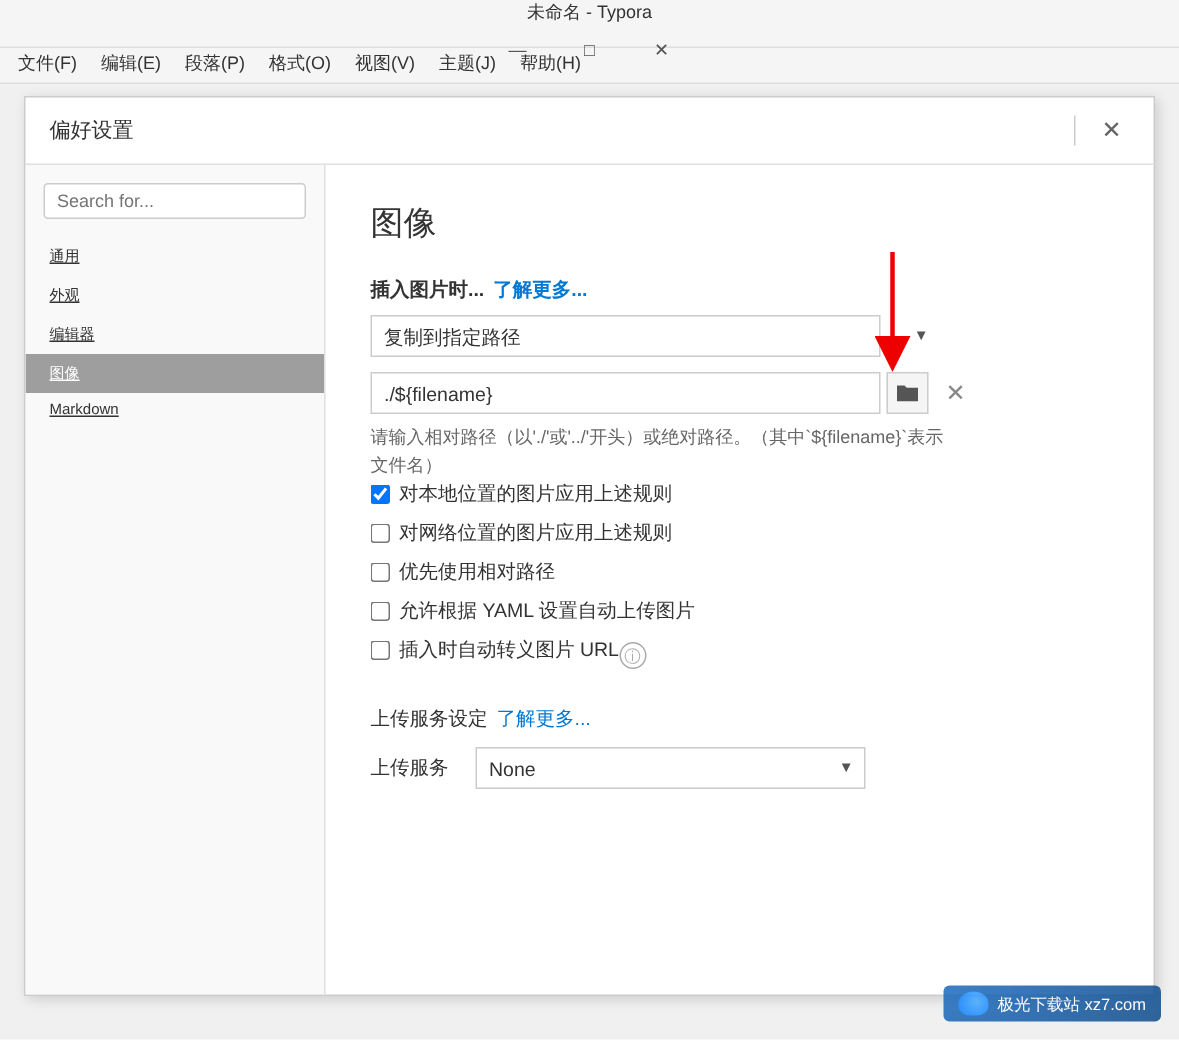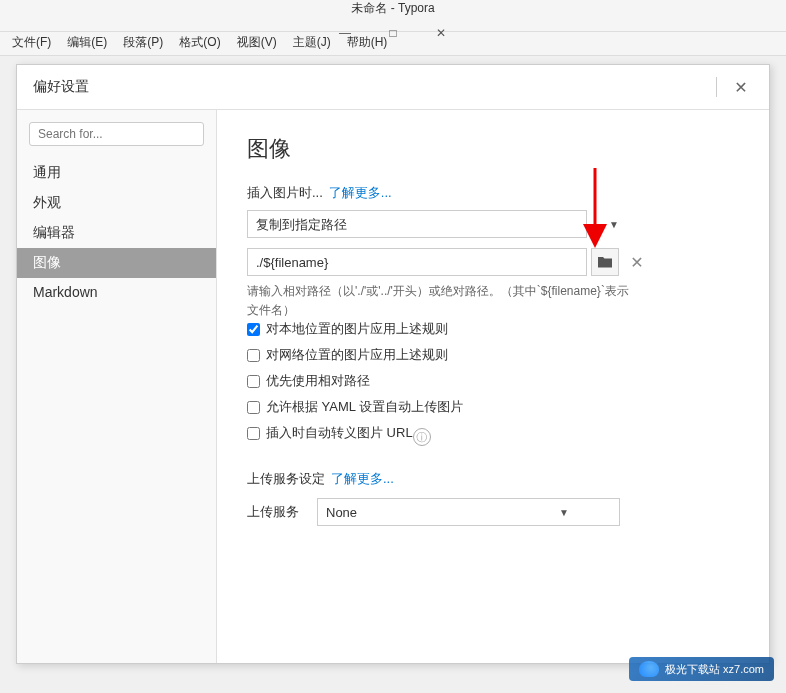--- a/index.html
+++ b/index.html
@@ -131,21 +131,22 @@
       font-size: 12px;
       color: #999;
       background: white;
       width: calc(100% - 24px);
       outline: none;
     }
     .sidebar-item {
       padding: 6px 16px;
       cursor: pointer;
       color: #333;
-      font-size: 14px;
+      font-size: 10px;
+      text-decoration: underline;
     }
     .sidebar-item.active {
       background: #9e9e9e;
       color: white;
     }
 
     
     .main-content {
       flex: 1;
       padding: 24px 30px;
@@ -159,20 +160,21 @@
       margin-bottom: 20px;
     }
 
     .row-label {
       font-size: 13px;
       color: #333;
       margin-bottom: 8px;
       display: flex;
       align-items: center;
       gap: 6px;
+      font-weight: bold;
     }
     .link {
       color: #0078d4;
       text-decoration: none;
       font-size: 13px;
       cursor: pointer;
     }
 
     
     .dropdown-wrapper {
@@ -296,21 +298,21 @@
     .upload-label {
       font-size: 13px;
       color: #333;
       width: 60px;
     }
     .upload-dropdown-container {
       position: relative;
       width: 260px;
     }
     .upload-dropdown {
-      width: 303px;
+      width: 260px;
       height: 28px;
       border: 1px solid #ccc;
       background: white;
       appearance: none;
       -webkit-appearance: none;
       padding: 0 28px 0 8px;
       font-size: 13px;
       color: #333;
     }
 

